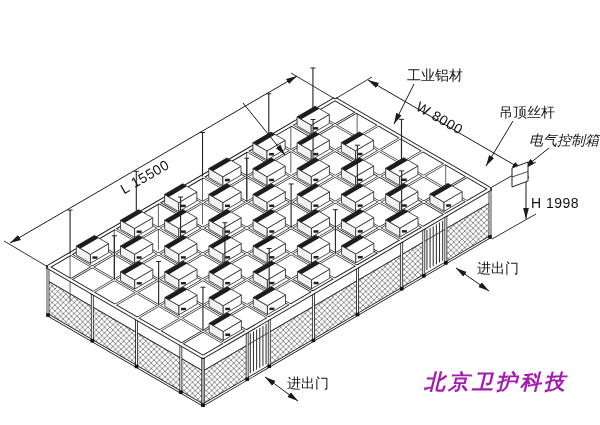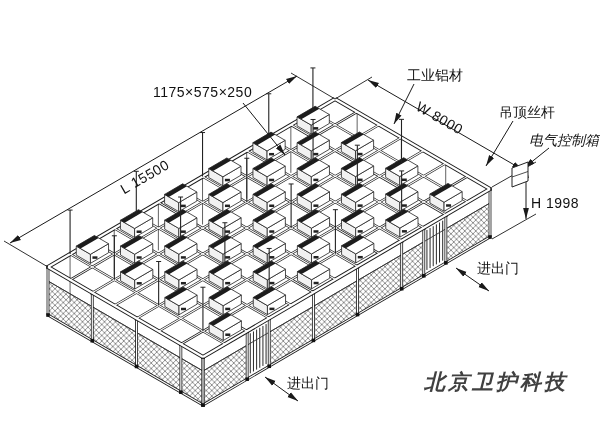--- a/index.html
+++ b/index.html
@@ -2,21 +2,21 @@
 <html><head>
 <meta charset="utf-8">
 <style>
   html,body{margin:0;padding:0;background:#ffffff;}
   .stage{position:relative;width:600px;height:425px;background:#ffffff;overflow:hidden;
          font-family:"Liberation Sans", sans-serif;}
   svg{position:absolute;left:0;top:0;}
   .lbl{position:absolute;white-space:nowrap;color:#111;font-size:14px;line-height:1.1;}
   .dim{font-size:14px;letter-spacing:0.5px;}
   .rot{transform-origin:0 0;}
-  .wm{font-size:21px;font-style:italic;letter-spacing:3px;color:#404040;font-weight:bold;}
+  .wm{font-size:21px;font-style:italic;letter-spacing:3px;color:#a21caf;font-weight:bold;}
 </style>
 </head>
 <body>
 
 <div class="stage">
   <svg id="iso" width="600" height="425" viewBox="0 0 600 425">
       <defs>
         <pattern id="mesh" width="5.5" height="5.5" patternUnits="userSpaceOnUse">
           <path d="M0 2.75 L2.75 0 L5.5 2.75 L2.75 5.5 Z" fill="none" stroke="#4a4a4a" stroke-width="0.6"></path>
         </pattern>
@@ -418,21 +418,20 @@
         <line x1="414" y1="84" x2="394" y2="124" stroke="#1a1a1a" stroke-width="1" stroke-linecap="butt" marker-end="url(#ahE)"></line>
         <line x1="513" y1="121" x2="486" y2="166" stroke="#1a1a1a" stroke-width="1" stroke-linecap="butt" marker-end="url(#ahE)"></line>
         <line x1="549" y1="148" x2="524" y2="168" stroke="#1a1a1a" stroke-width="1" stroke-linecap="butt" marker-end="url(#ahE)"></line>
         <polygon points="512,168 528,162 528,181 512,187" fill="#ffffff" stroke="#222" stroke-width="1" stroke-linejoin="round"></polygon>
         <line x1="512" y1="177" x2="528" y2="171.5" stroke="#222" stroke-width="0.8" stroke-linecap="butt"></line>
         <line x1="265" y1="377" x2="298" y2="401" stroke="#1a1a1a" stroke-width="1" stroke-linecap="butt" marker-end="url(#ahE)" marker-start="url(#ahS)"></line>
         <line x1="456" y1="268" x2="489" y2="291" stroke="#1a1a1a" stroke-width="1" stroke-linecap="butt" marker-end="url(#ahE)" marker-start="url(#ahS)"></line>
       </g>
     </svg>
 
-  <div class="lbl dim" style="left:153px;top:85px;">1175×575×250</div>
 
   <div class="lbl dim rot" style="left:118px;top:184px;transform:rotate(-30deg);">L 15500</div>
 
   <div class="lbl dim rot" style="left:421px;top:99px;transform:rotate(30deg);">W 8000</div>
 
   <div class="lbl dim" style="left:531px;top:196px;">H 1998</div>
 
   <div class="lbl" style="left:407px;top:68px;">工业铝材</div>
 
   <div class="lbl" style="left:499px;top:105px;text-align:center;">吊顶丝杆</div>

